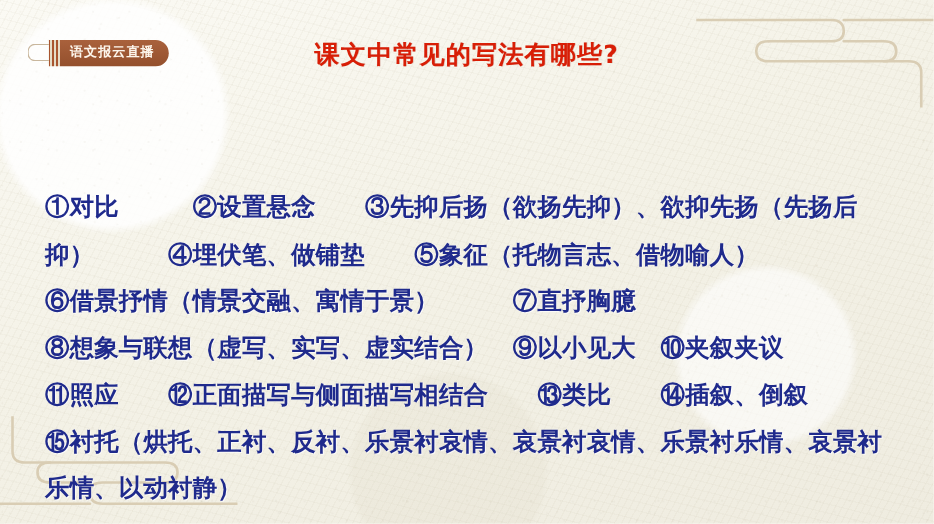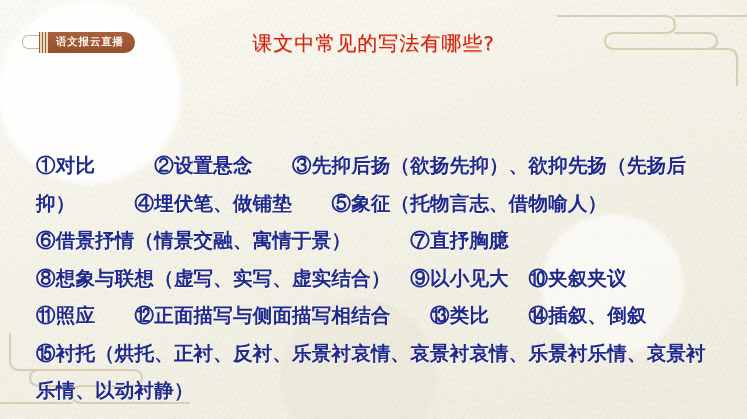--- a/index.html
+++ b/index.html
@@ -109,21 +109,21 @@
 
   
   #slide-title {
     position: absolute;
     left: 0;
     top: 18px;
     width: 747px;
     text-align: center;
     color: #d81e06;
     font-size: 20px;
-    font-weight: normal;
+    font-weight: bold;
     letter-spacing: 1px;
     font-family: "DejaVu Sans", "Liberation Sans", sans-serif;
     text-shadow: 0.6px 0.6px 0 rgba(150,20,5,0.25);
   }
 
   
   #body-text {
     position: absolute;
     left: 32px;
     top: 68px;

